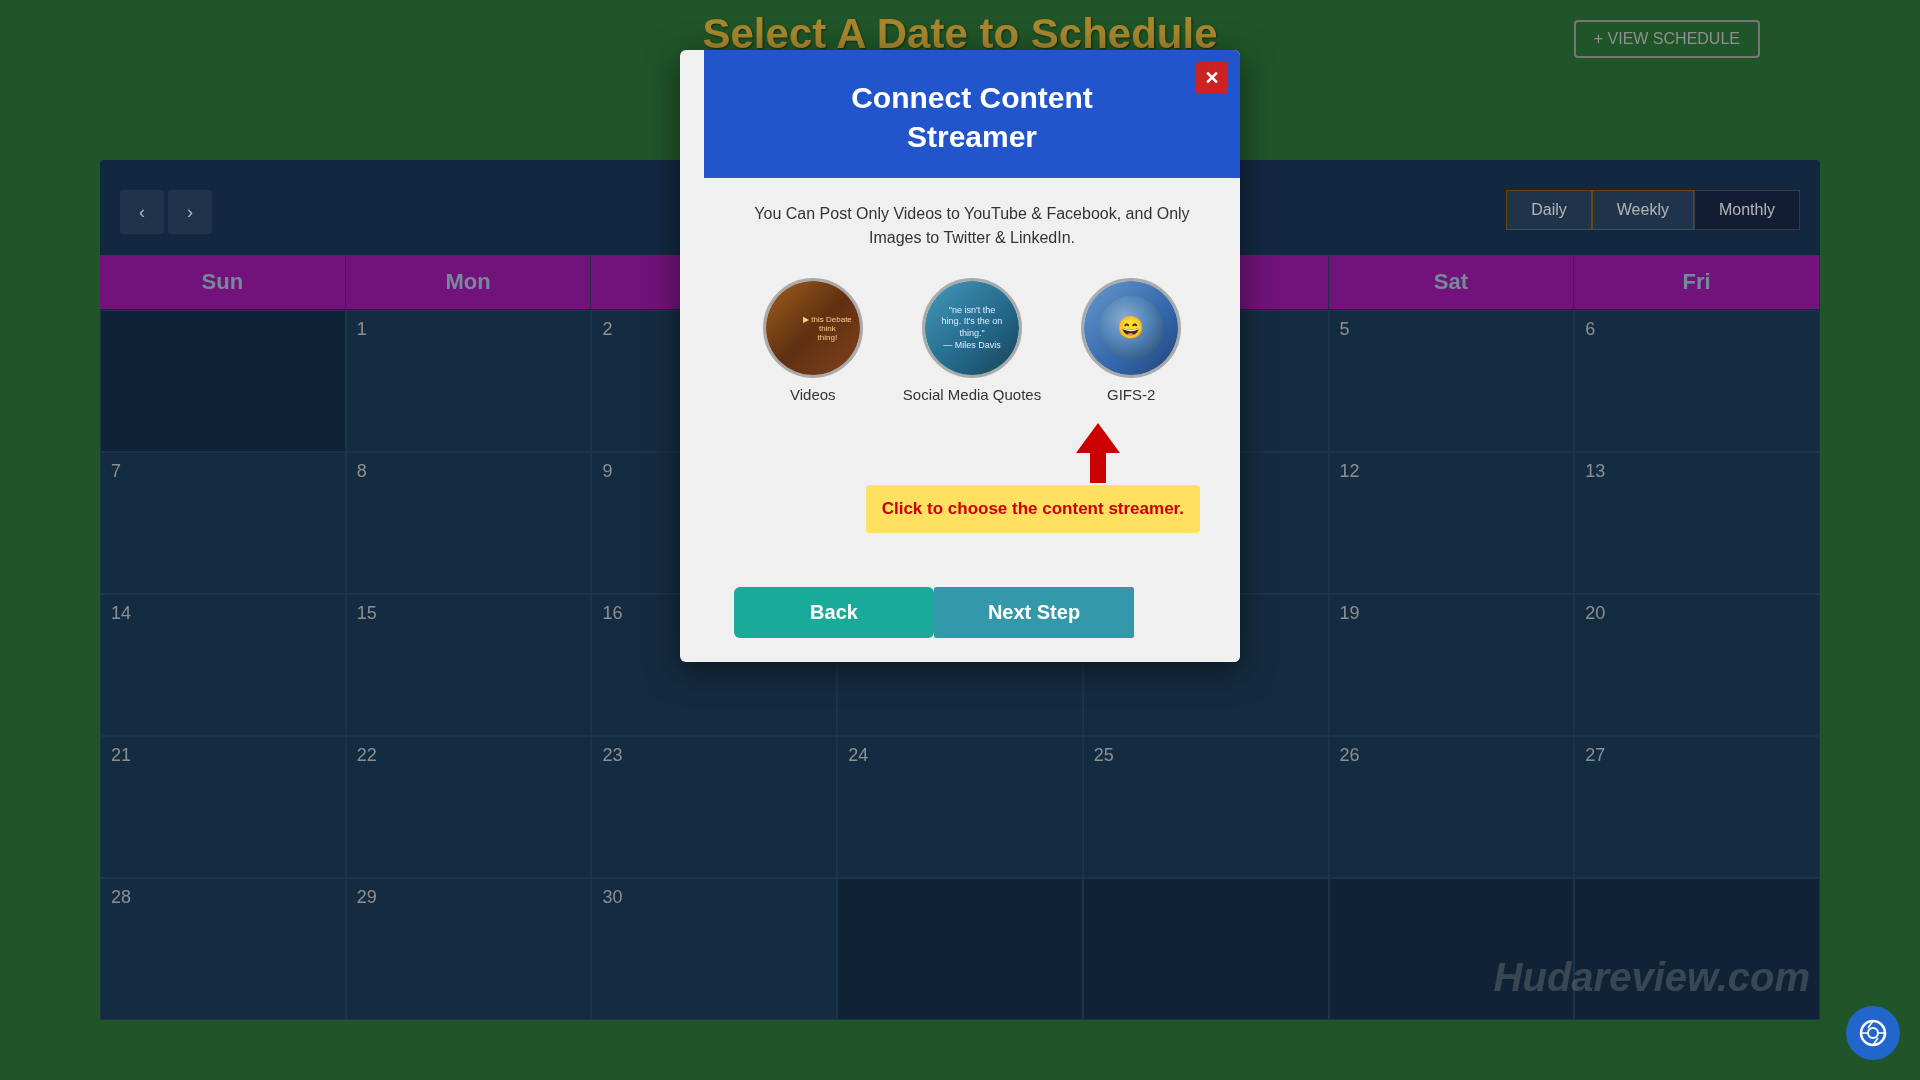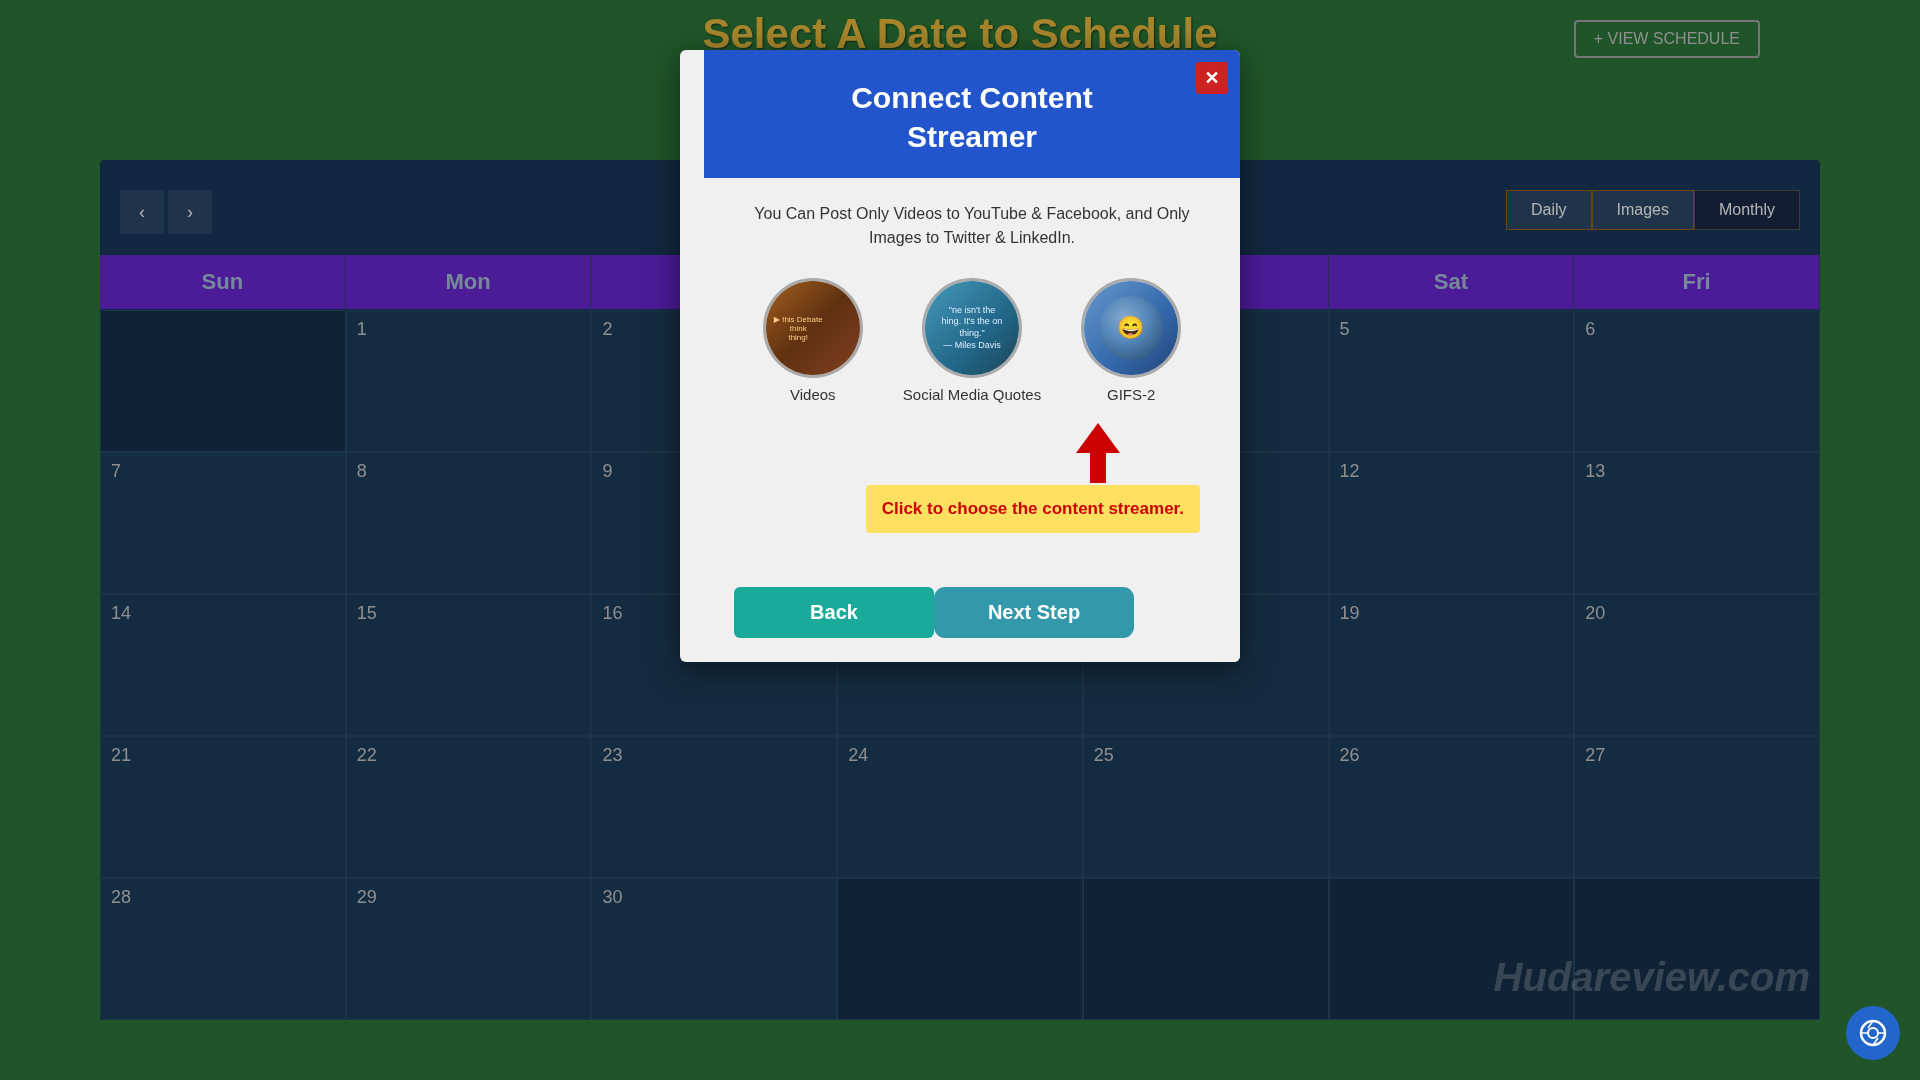--- a/index.html
+++ b/index.html
@@ -106,21 +106,21 @@
     }
 
     
     .calendar-header {
       position: absolute;
       top: 255px;
       left: 100px;
       right: 100px;
       display: grid;
       grid-template-columns: repeat(7, 1fr);
-      background: #6d28d9;
+      background: #a21caf;
     }
 
     .cal-day-header {
       text-align: center;
       padding: 14px 0;
       font-size: 22px;
       font-weight: bold;
       color: #aac4dd;
       border-right: 1px solid #2a4a6a;
     }
@@ -302,21 +302,21 @@
     }
 
     .btn-next {
       background: #3399aa;
       color: white;
       border: none;
       padding: 14px 0;
       width: 200px;
       font-size: 20px;
       font-weight: bold;
-      border-radius: 11px;
+      border-radius: 2px;
       cursor: pointer;
     }
 
     
     .watermark {
       position: absolute;
       bottom: 80px;
       right: 110px;
       font-size: 40px;
       color: rgba(255,255,255,0.25);
@@ -344,21 +344,21 @@
       font-size: 24px;
     }
 
     
     .videos-inner {
       width: 100%;
       height: 100%;
       background: linear-gradient(135deg, #a06020 0%, #603010 50%, #804020 100%);
       display: flex;
       align-items: center;
-      justify-content: flex-start;
+      justify-content: flex-end;
       font-size: 9px;
       color: #ffcc88;
       text-align: center;
       padding: 8px;
     }
 
     .quotes-inner {
       width: 100%;
       height: 100%;
       background: linear-gradient(135deg, #4499bb 0%, #226688 60%, #1a4455 100%);
@@ -396,21 +396,21 @@
 
 <button class="view-schedule-btn">+ VIEW SCHEDULE</button>
 
 <div class="calendar-nav">
   <button class="nav-btn">‹</button>
   <button class="nav-btn">›</button>
 </div>
 
 <div class="view-toggle">
   <button class="toggle-btn">Daily</button>
-  <button class="toggle-btn">Images</button>
+  <button class="toggle-btn">Weekly</button>
   <button class="toggle-btn active">Monthly</button>
 </div>
 
 <div class="calendar-header">
   <div class="cal-day-header">Sun</div>
   <div class="cal-day-header">Mon</div>
   <div class="cal-day-header">Tue</div>
   <div class="cal-day-header">Wed</div>
   <div class="cal-day-header">Thu</div>
   <div class="cal-day-header">Sat</div>

